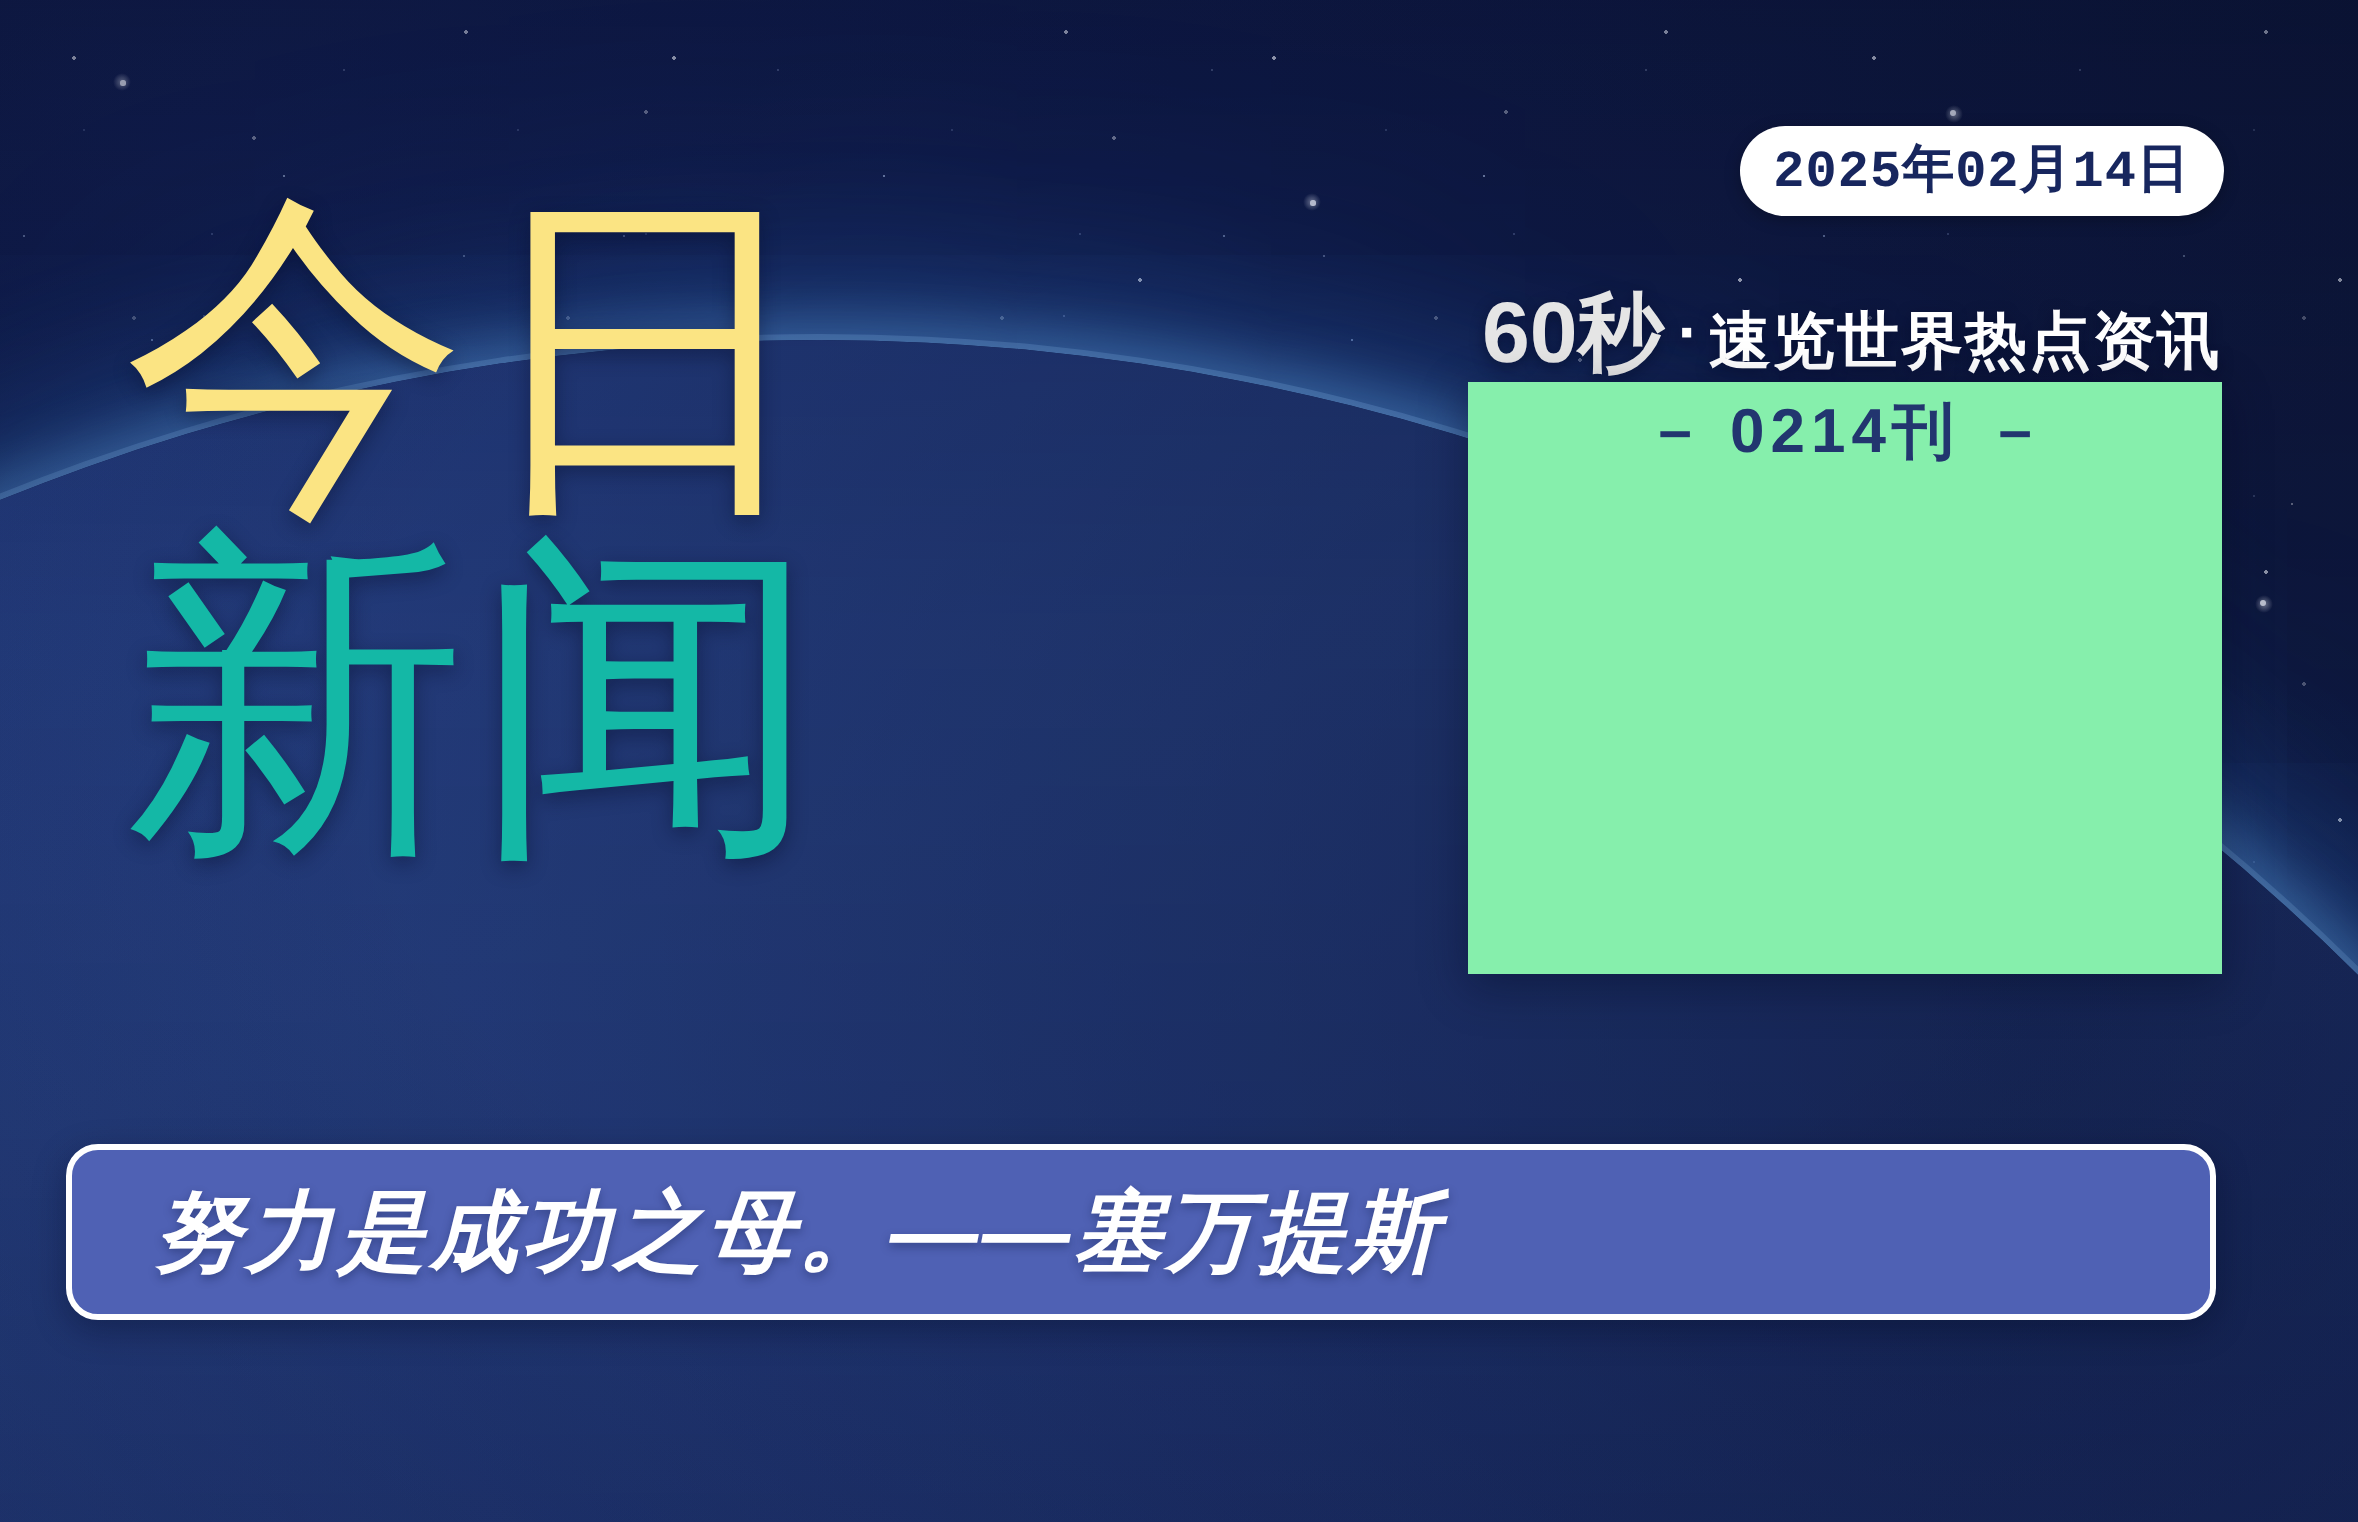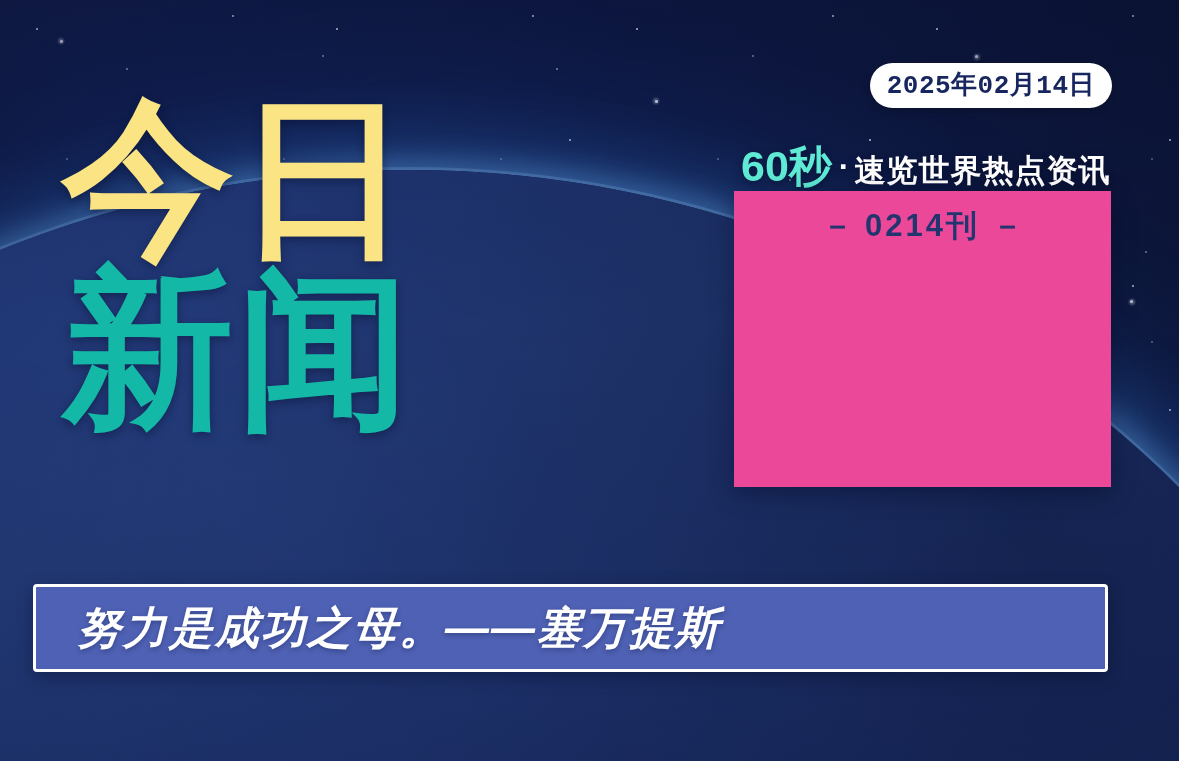--- a/index.html
+++ b/index.html
@@ -102,21 +102,21 @@
     white-space:nowrap;
   }
 
   
   .layer{position:absolute;inset:0;}
 
   
   .title{
     position:absolute;left:62px;top:96px;
     line-height:.96;
-    font-weight:700;
+    font-weight:400;
     letter-spacing:4px;
   }
   .title .line1{
     display:block;
     font-size:172px;
     color:#FBE483;
     text-shadow:0 3px 10px rgba(6,14,44,.45);
   }
   .title .line2{
     display:block;
@@ -140,38 +140,38 @@
     font-family:Liberation Mono, monospace;
   }
 
   
   .tagline{
     position:absolute;left:741px;top:138px;
     white-space:nowrap;
     text-shadow:0 2px 7px rgba(4,10,38,.55);
   }
   .tagline .sec{
-    font-size:43px;font-weight:700;color:#5eead4;letter-spacing:0;
+    font-size:43px;font-weight:700;color:#e5e5e5;letter-spacing:0;
   }
   .tagline .dot{
     font-size:32px;font-weight:700;color:#ffffff;margin:0 5px 0 7px;vertical-align:4px;
   }
   .tagline .sub{
     font-size:31px;font-weight:700;color:#ffffff;letter-spacing:1px;
   }
 
   
   .card{
     position:absolute;left:734px;top:191px;
     width:377px;height:296px;
-    background:#ec4899;
+    background:#86efac;
     box-shadow:0 6px 22px rgba(2,8,32,.40);
     display:flex;flex-direction:column;
     align-items:center;
-    padding-top:14px;
+    padding-top:4px;
     box-sizing:border-box;
     color:#22356F;
   }
   .card .issue{
     font-size:31px;font-weight:700;letter-spacing:3px;
     white-space:nowrap;
   }
   .card .issue .dash{letter-spacing:0;margin:0 12px;}
   .card .weekday{
     margin-top:18px;
@@ -179,26 +179,26 @@
     white-space:nowrap;
   }
   .card .lunar{
     margin-top:22px;
     font-size:62px;font-weight:700;letter-spacing:4px;
     white-space:nowrap;
   }
 
   
   .quotebar{
-    position:absolute;left:33px;top:584px;
+    position:absolute;left:33px;top:572px;
     width:1075px;height:88px;
     box-sizing:border-box;
     background:#4F61B4;
     border:3px solid #ffffff;
-    border-radius:4px;
+    border-radius:16px;
     box-shadow:0 5px 16px rgba(3,9,33,.35);
     display:flex;align-items:center;
   }
   .quotebar .qtext{
     margin-left:41px;
     color:#ffffff;
     font-size:44px;font-weight:700;font-style:italic;
     letter-spacing:2px;
     white-space:nowrap;
     text-shadow:0 2px 5px rgba(10,20,60,.35);

